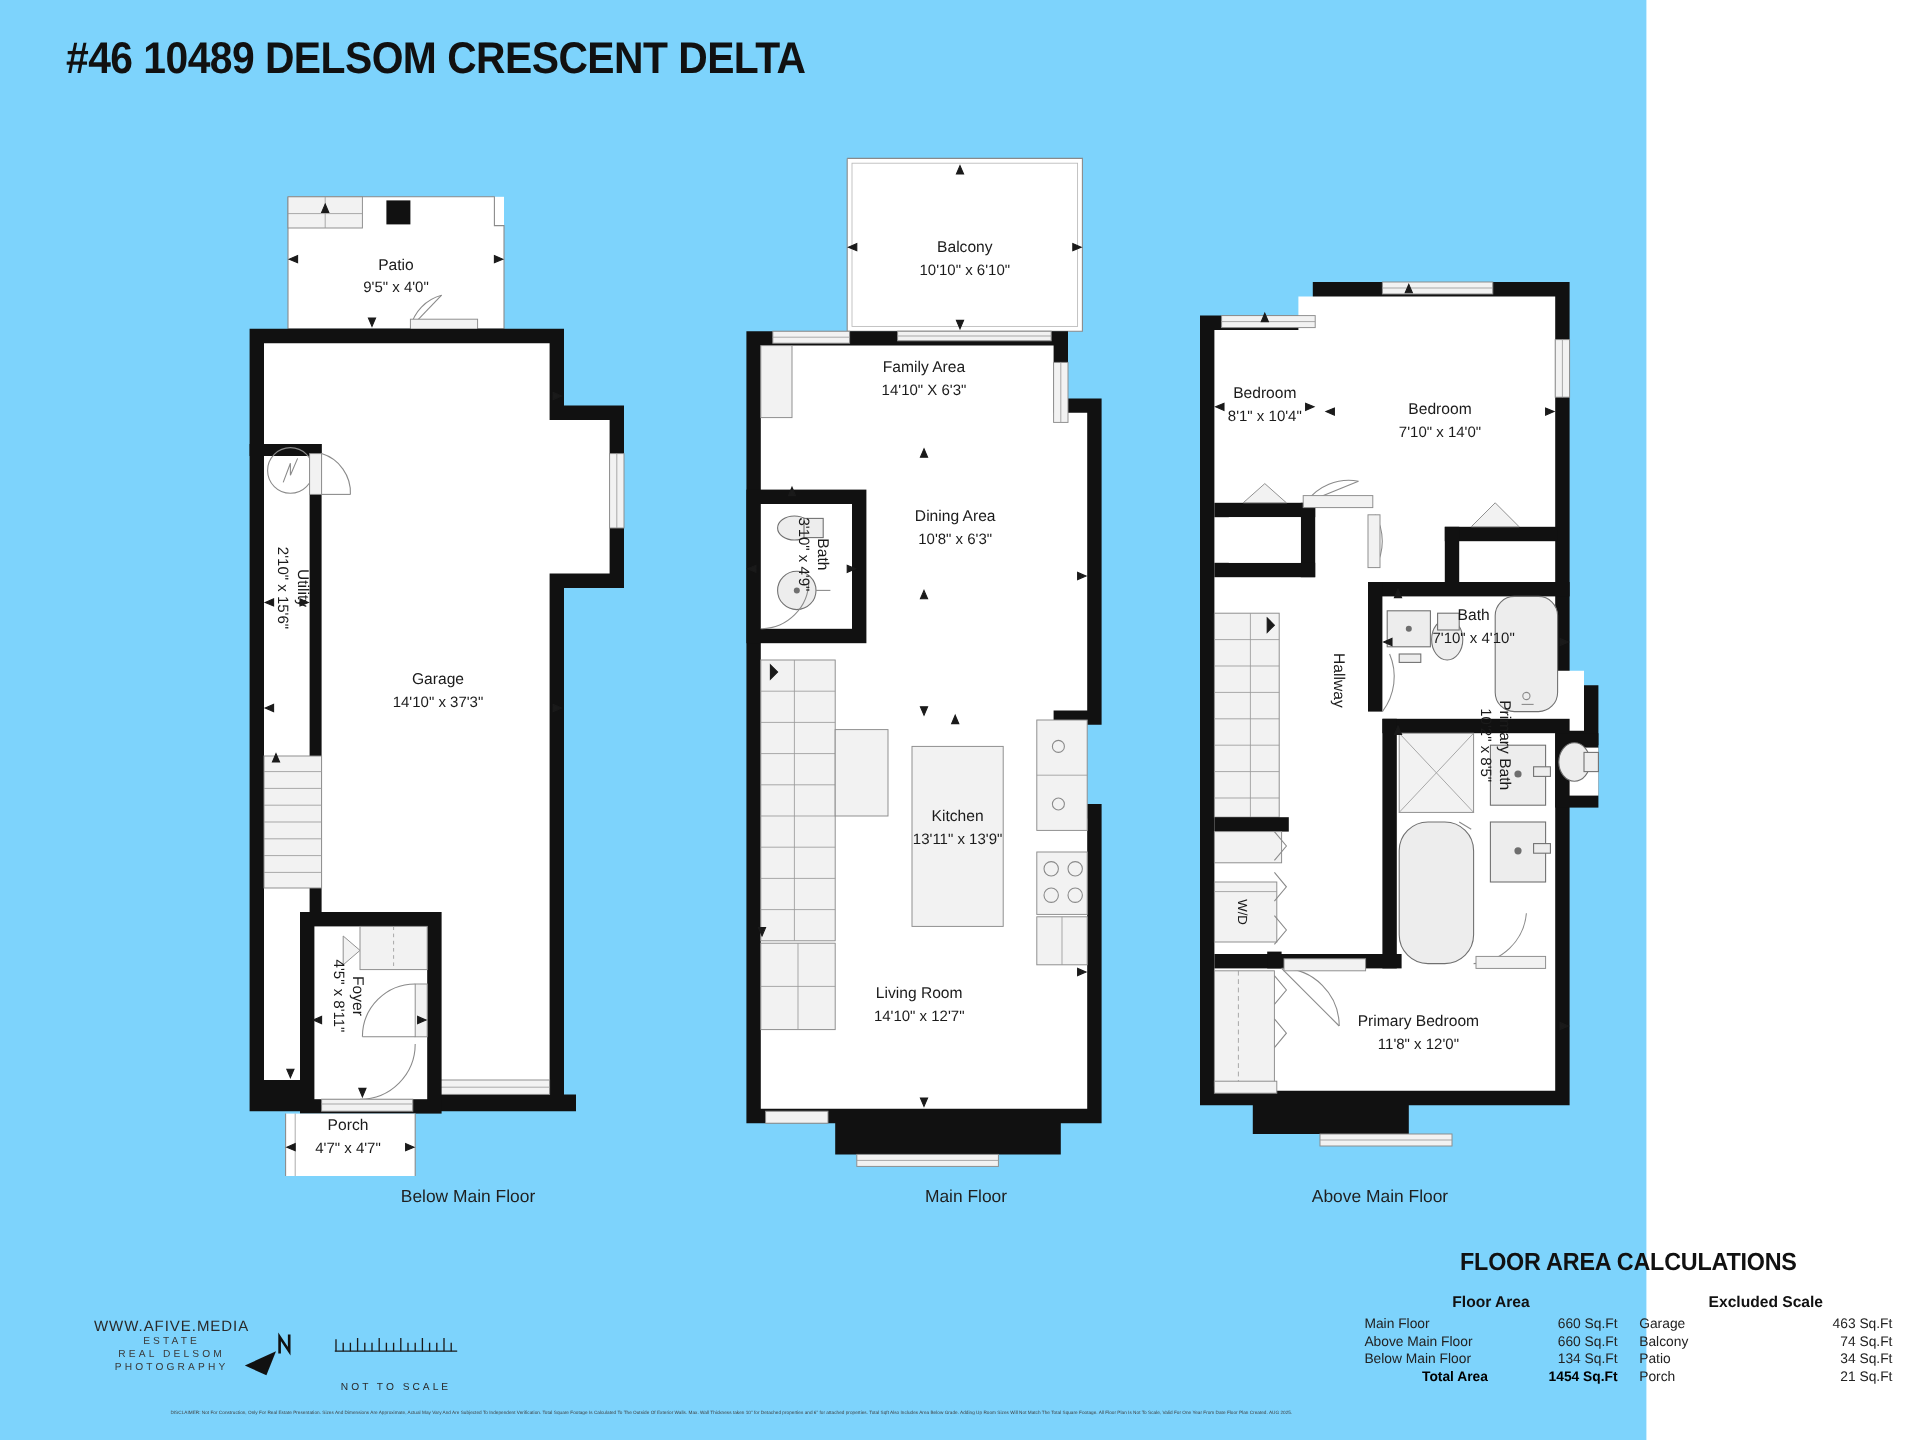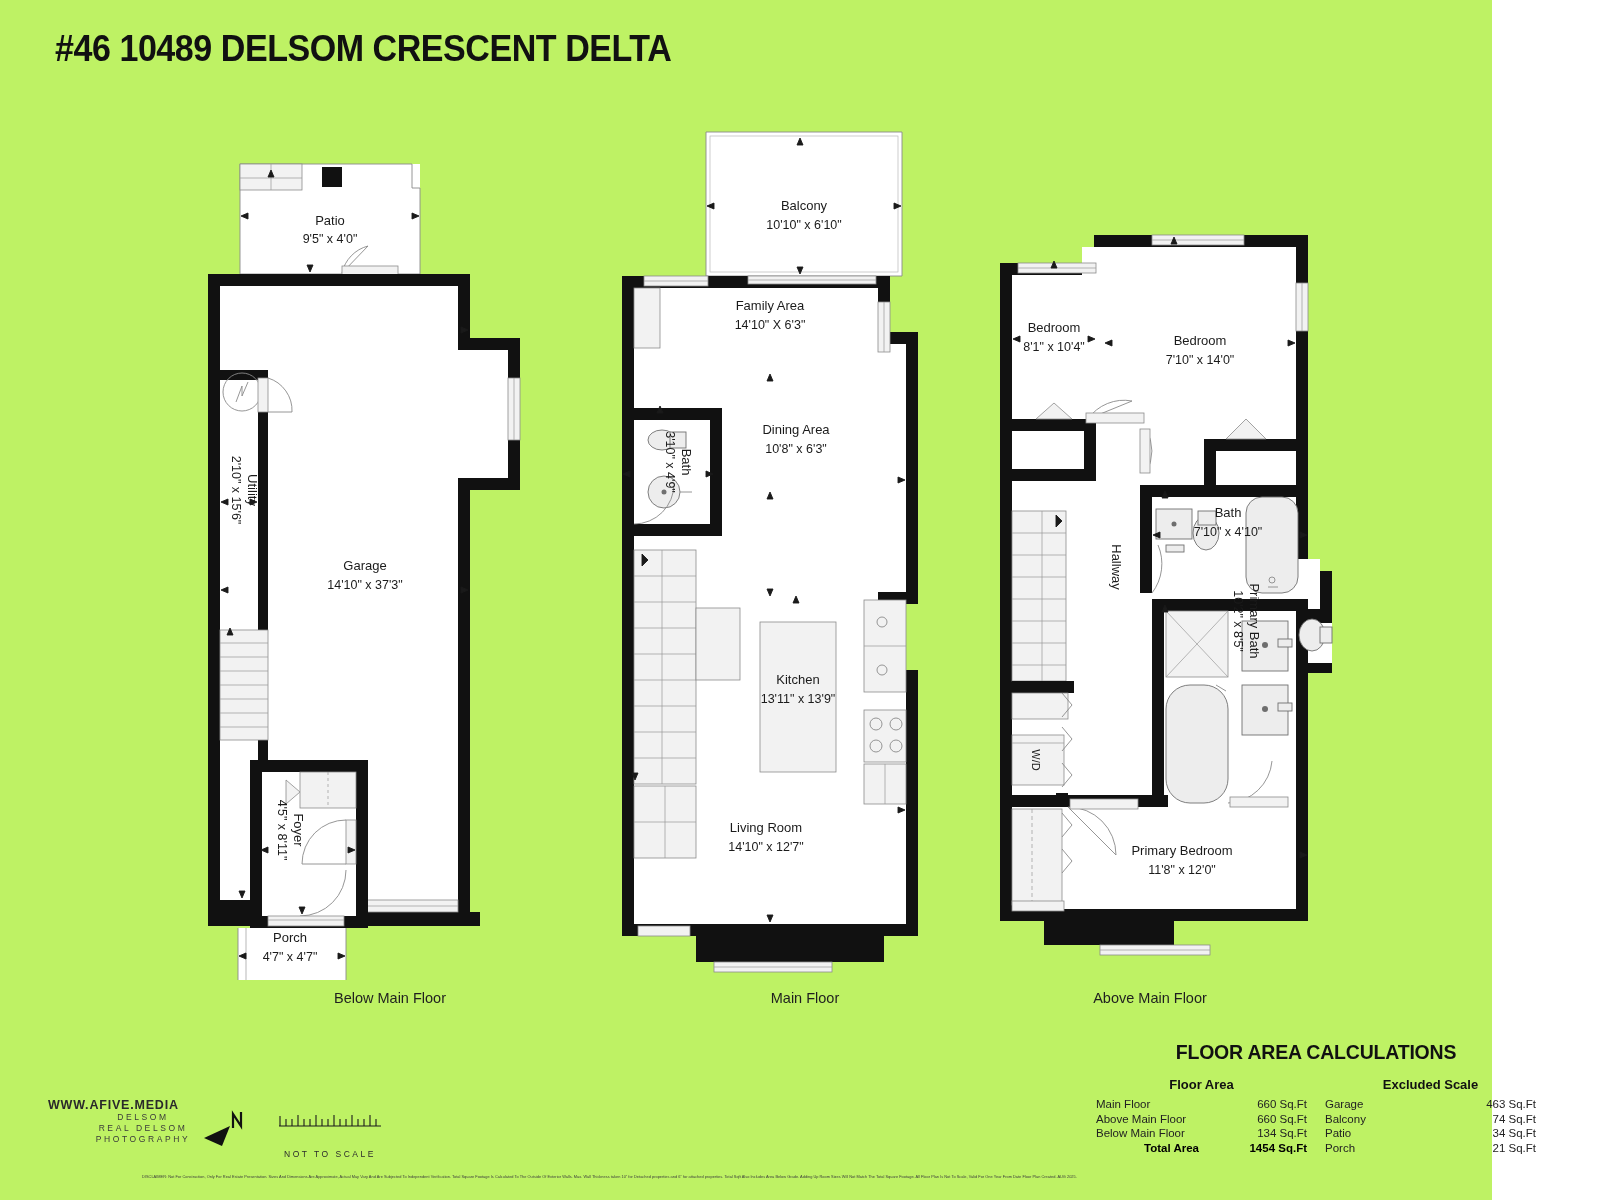--- a/index.html
+++ b/index.html
@@ -6,22 +6,22 @@
   html, body {
     margin: 0; padding: 0;
     width: 1600px; height: 1200px;
     background: #ffffff;
     font-family: "Liberation Sans", sans-serif;
     color: #1a1a1a;
     overflow: hidden;
   }
   #page {
     position: relative;
-    width: 1492px; height: 1200px;
-    background: #bef264;
+    width: 1372px; height: 1200px;
+    background: #7dd3fc;
   }
 
   
   #title {
     position: absolute;
     left: 55px; top: 28px;
     font-size: 37px;
     font-weight: 800;
     letter-spacing: -0.5px;
     font-family: "Liberation Sans Narrow", "Liberation Sans", sans-serif;
@@ -44,21 +44,21 @@
     text-align: center;
     white-space: nowrap;
   }
   #cap-below { left: 250px; top: 990px; width: 280px; }
   #cap-main  { left: 680px; top: 990px; width: 250px; }
   #cap-above { left: 1010px; top: 990px; width: 280px; }
 
   
   #calc {
     position: absolute;
-    left: 1096px; top: 1040px;
+    left: 1137px; top: 1040px;
     width: 440px;
   }
   #calc-title {
     font-size: 20.5px;
     font-weight: 800;
     letter-spacing: -0.2px;
     text-align: center;
     color: #111;
     font-family: "Liberation Sans Narrow", "Liberation Sans", sans-serif;
     transform: scaleX(0.95);
@@ -101,23 +101,22 @@
     font-size: 25px;
     letter-spacing: 0.5px;
     color: #161616;
     display: block;
   }
   #brand-url {
     margin-top: 5px;
     font-size: 12.5px;
     letter-spacing: 0.8px;
     color: #2a2a2a;
-    text-align: left;
+    text-align: center;
     font-family: "Liberation Sans", sans-serif;
-    font-weight: bold;
   }
   .brand-sub {
     font-size: 8.5px;
     letter-spacing: 2.6px;
     color: #3a3a3a;
     text-align: center;
     line-height: 11px;
   }
 
   #compass { position: absolute; left: 200px; top: 1108px; }
@@ -589,21 +588,21 @@
         <div class="calc-row">
           <span class="lbl">Porch</span>
           <span class="val">21 Sq.Ft</span>
         </div>
       </div>
     </div>
   </div>
 
   <div id="brand">
     <div id="brand-url">WWW.AFIVE.MEDIA</div>
-    <div class="brand-sub">DELSOM</div>
+    <div class="brand-sub">ESTATE</div>
     <div class="brand-sub">REAL DELSOM</div>
     <div class="brand-sub">PHOTOGRAPHY</div>
   </div>
 
   <svg id="compass" width="54" height="48" viewBox="0 0 54 48">
     <polygon points="4,30 30,18 22,38" fill="#111111"></polygon>
     <path d="M33 20 L33 6 L41 18 L41 4" fill="none" stroke="#111111" stroke-width="2.2" stroke-linejoin="miter"></path>
   </svg>
 
   <div id="scalebar">

